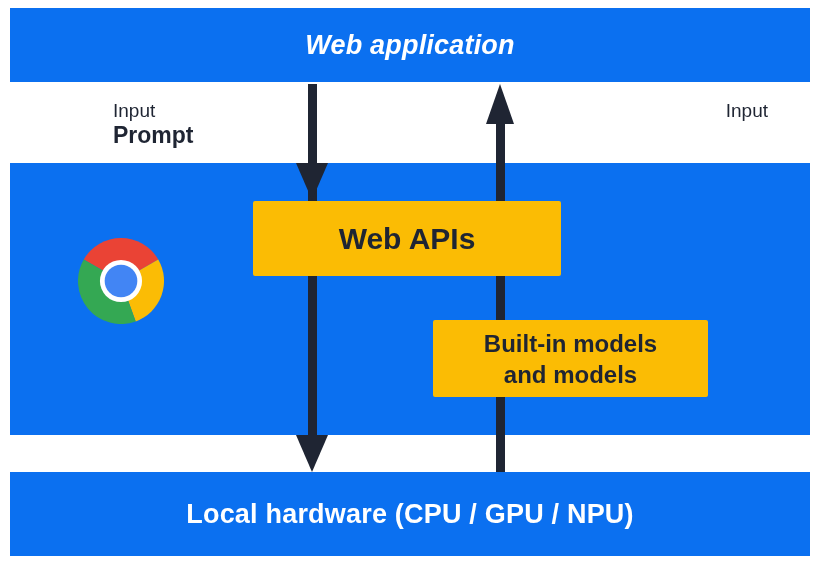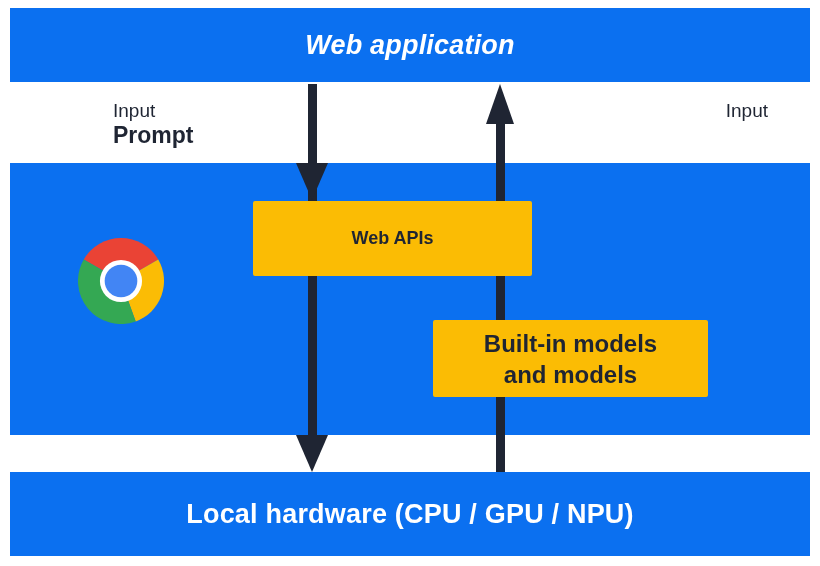--- a/index.html
+++ b/index.html
@@ -73,22 +73,22 @@
     display: flex;
     flex-direction: column;
     align-items: center;
     justify-content: center;
     text-align: center;
     z-index: 2;
     border-radius: 2px;
   }
   .box-web-apis {
     left: 253px; top: 201px;
-    width: 279px; height: 75px;
-    font-size: 18px;
+    width: 308px; height: 75px;
+    font-size: 30px;
   }
   .box-builtin {
     left: 433px; top: 320px;
     width: 275px; height: 77px;
     font-size: 24px;
     line-height: 31px;
   }
   
   .chrome-icon {
     position: absolute;

